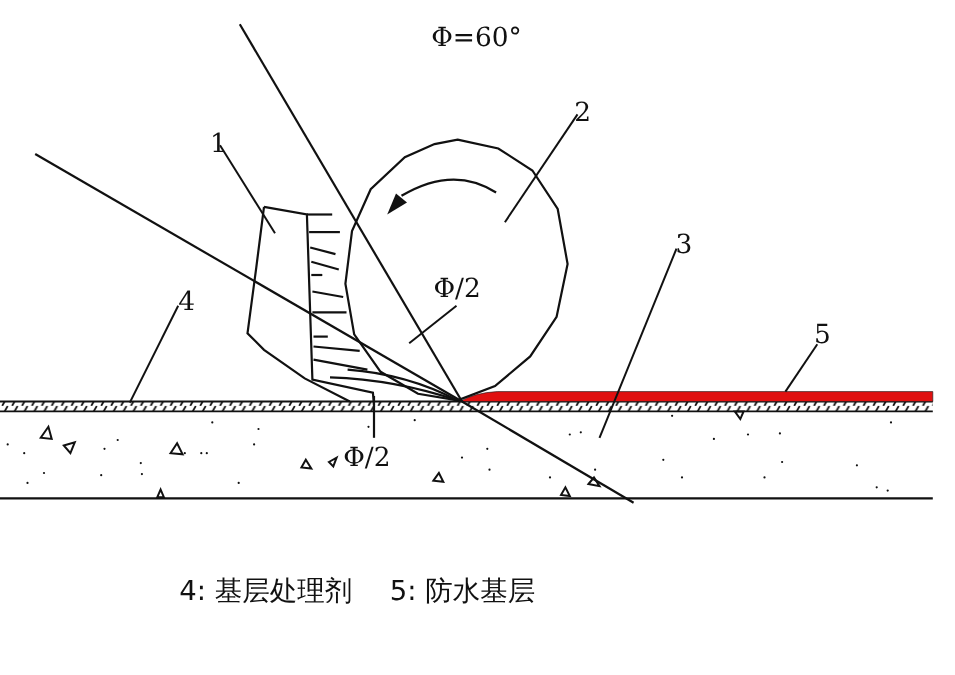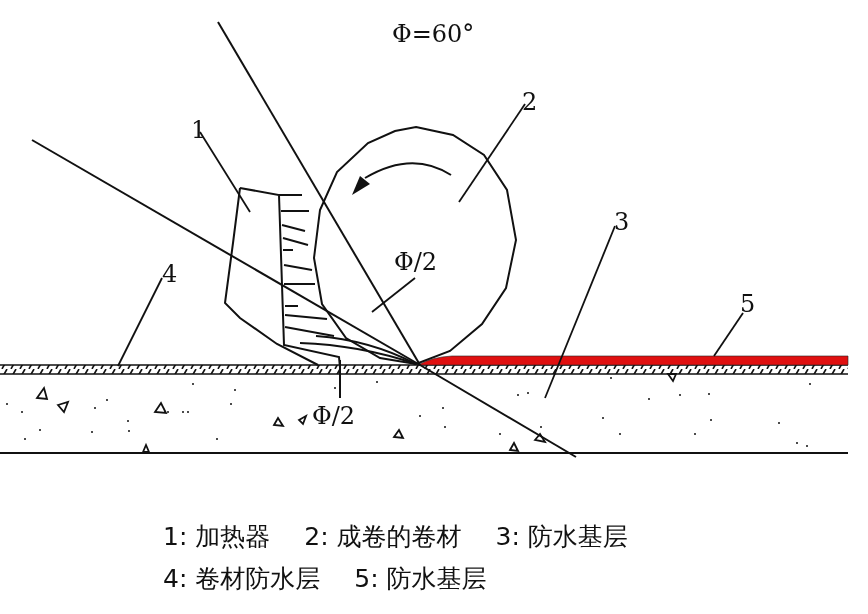--- a/index.html
+++ b/index.html
@@ -138,21 +138,16 @@
   <text x="162" y="282" class="ann" font-size="24">4</text>
   <text x="740" y="312" class="ann" font-size="24">5</text>
 
   <text x="394" y="270" class="ann" font-size="26">Φ/2</text>
   <text x="312" y="424" class="ann" font-size="26">Φ/2</text>
 </svg>
 </div>
 
 <div class="legend">
   <div class="row">
-    <span><b style="font-weight:normal">1:</b> <i style="font-style:normal">加热器</i></span>
-    <span><b style="font-weight:normal">2:</b> <i style="font-style:normal">成卷的卷材</i></span>
-    <span><b style="font-weight:normal">3:</b> <i style="font-style:normal">防水基层</i></span>
-  </div>
-  <div class="row">
-    <span><b style="font-weight:normal">4:</b> <i style="font-style:normal">卷材防水层</i></span>
+    <span><b style="font-weight:normal">4:</b> <i style="font-style:normal">基层处理剂</i></span>
     <span><b style="font-weight:normal">5:</b> <i style="font-style:normal">防水基层</i></span>
   </div>
 </div>
 
 </body></html>

